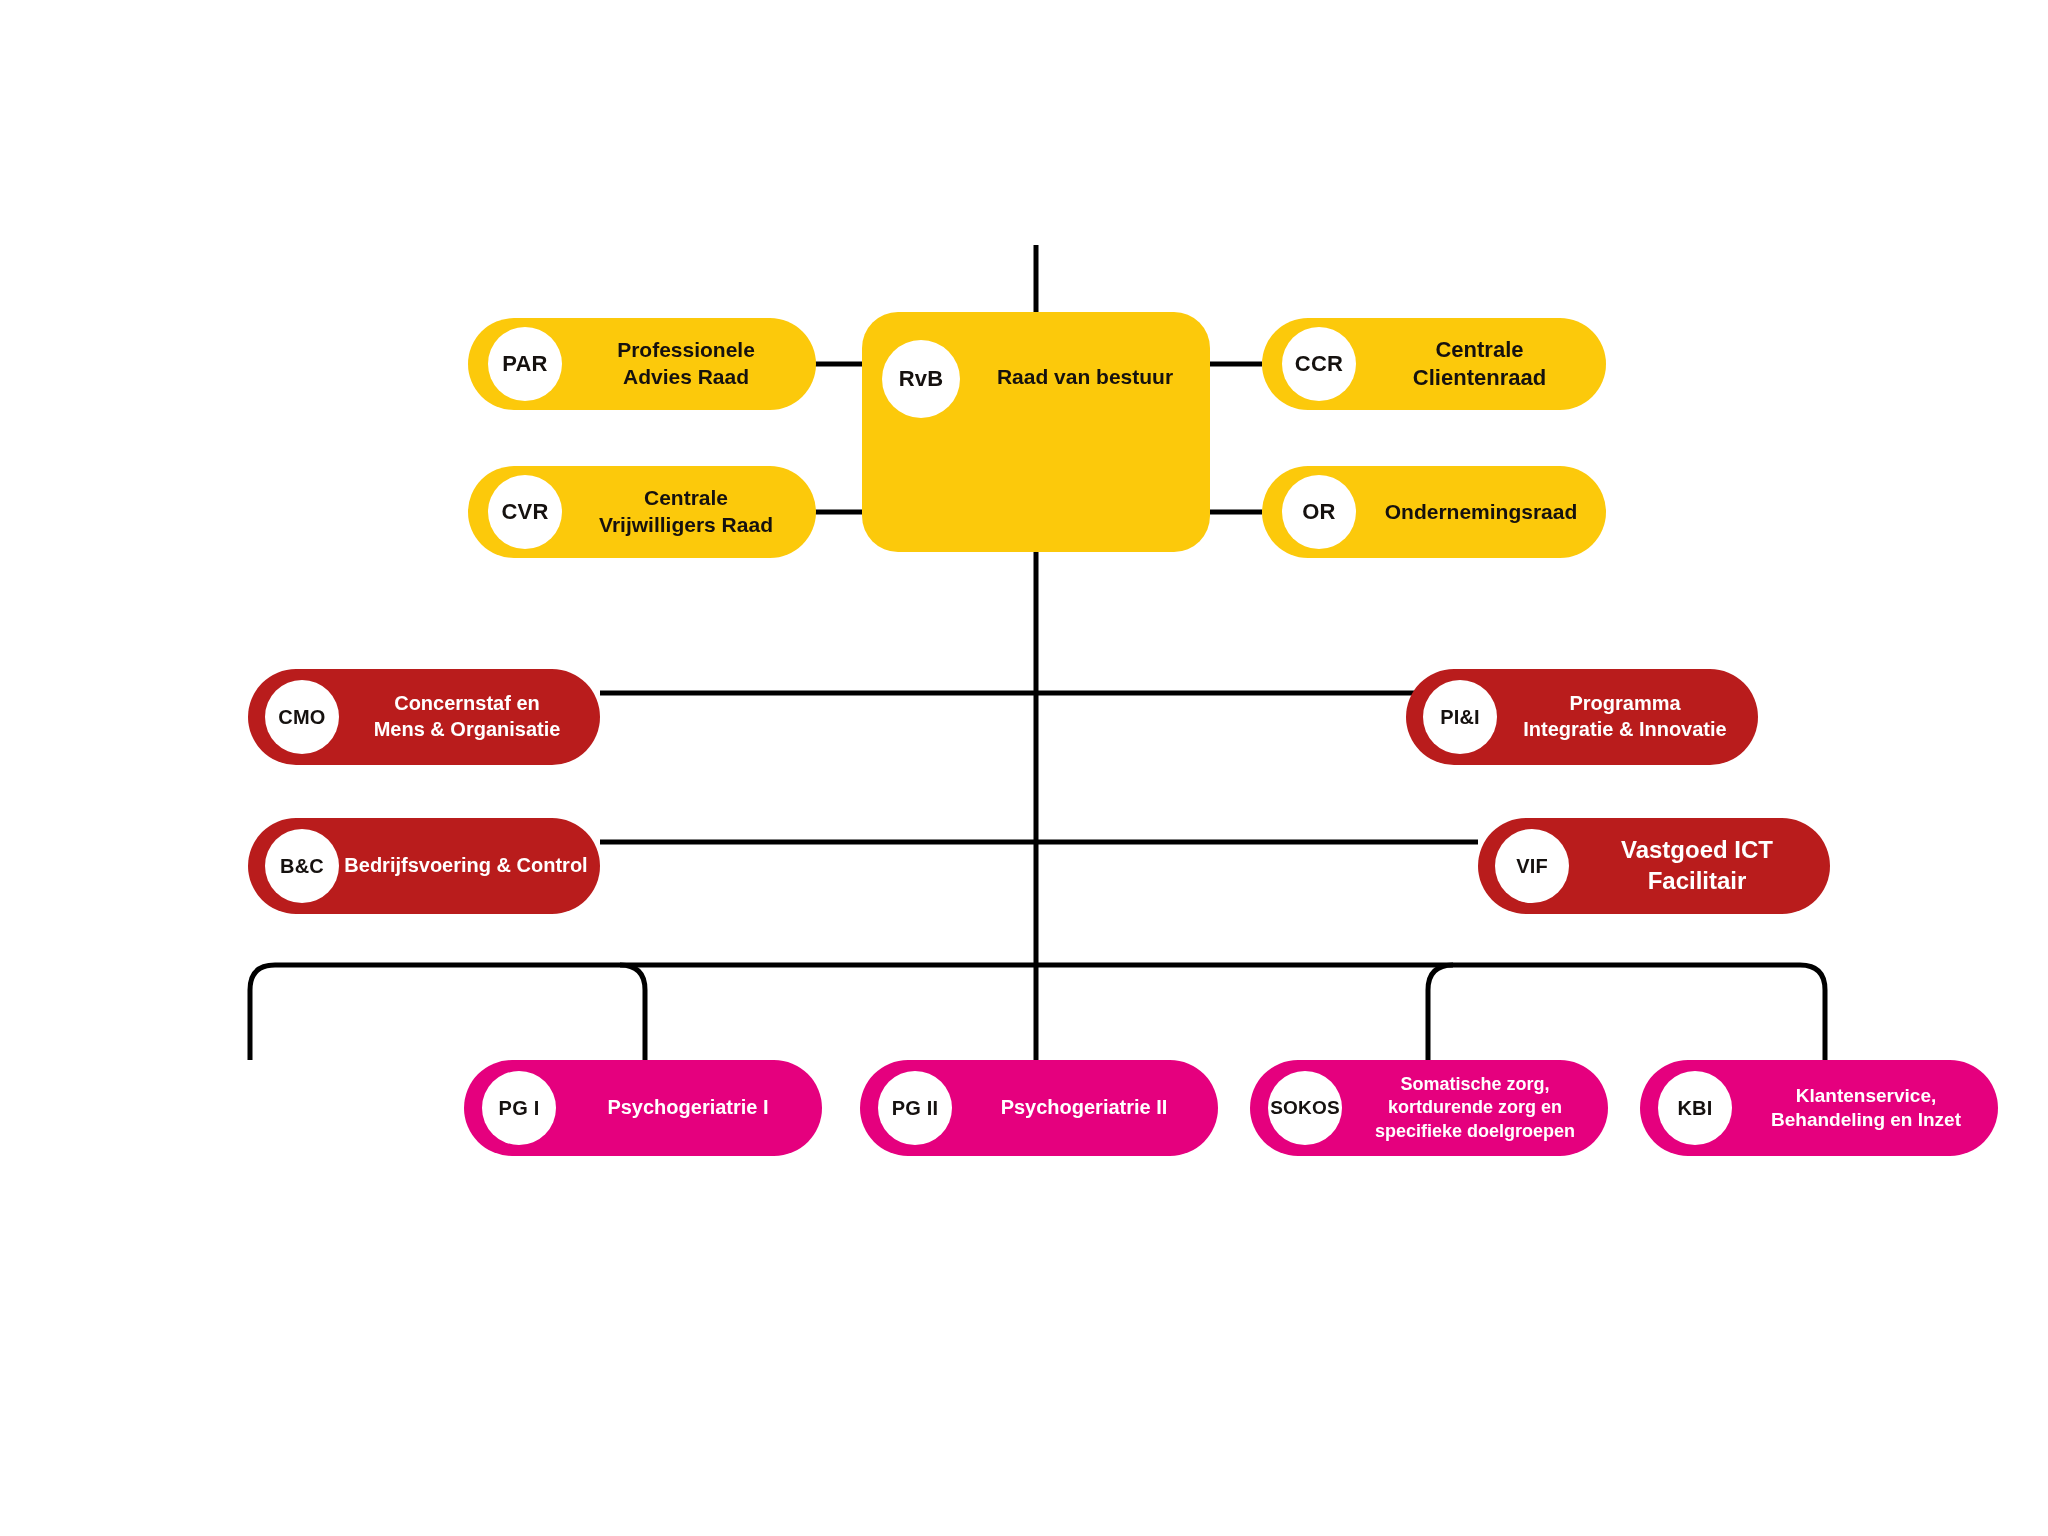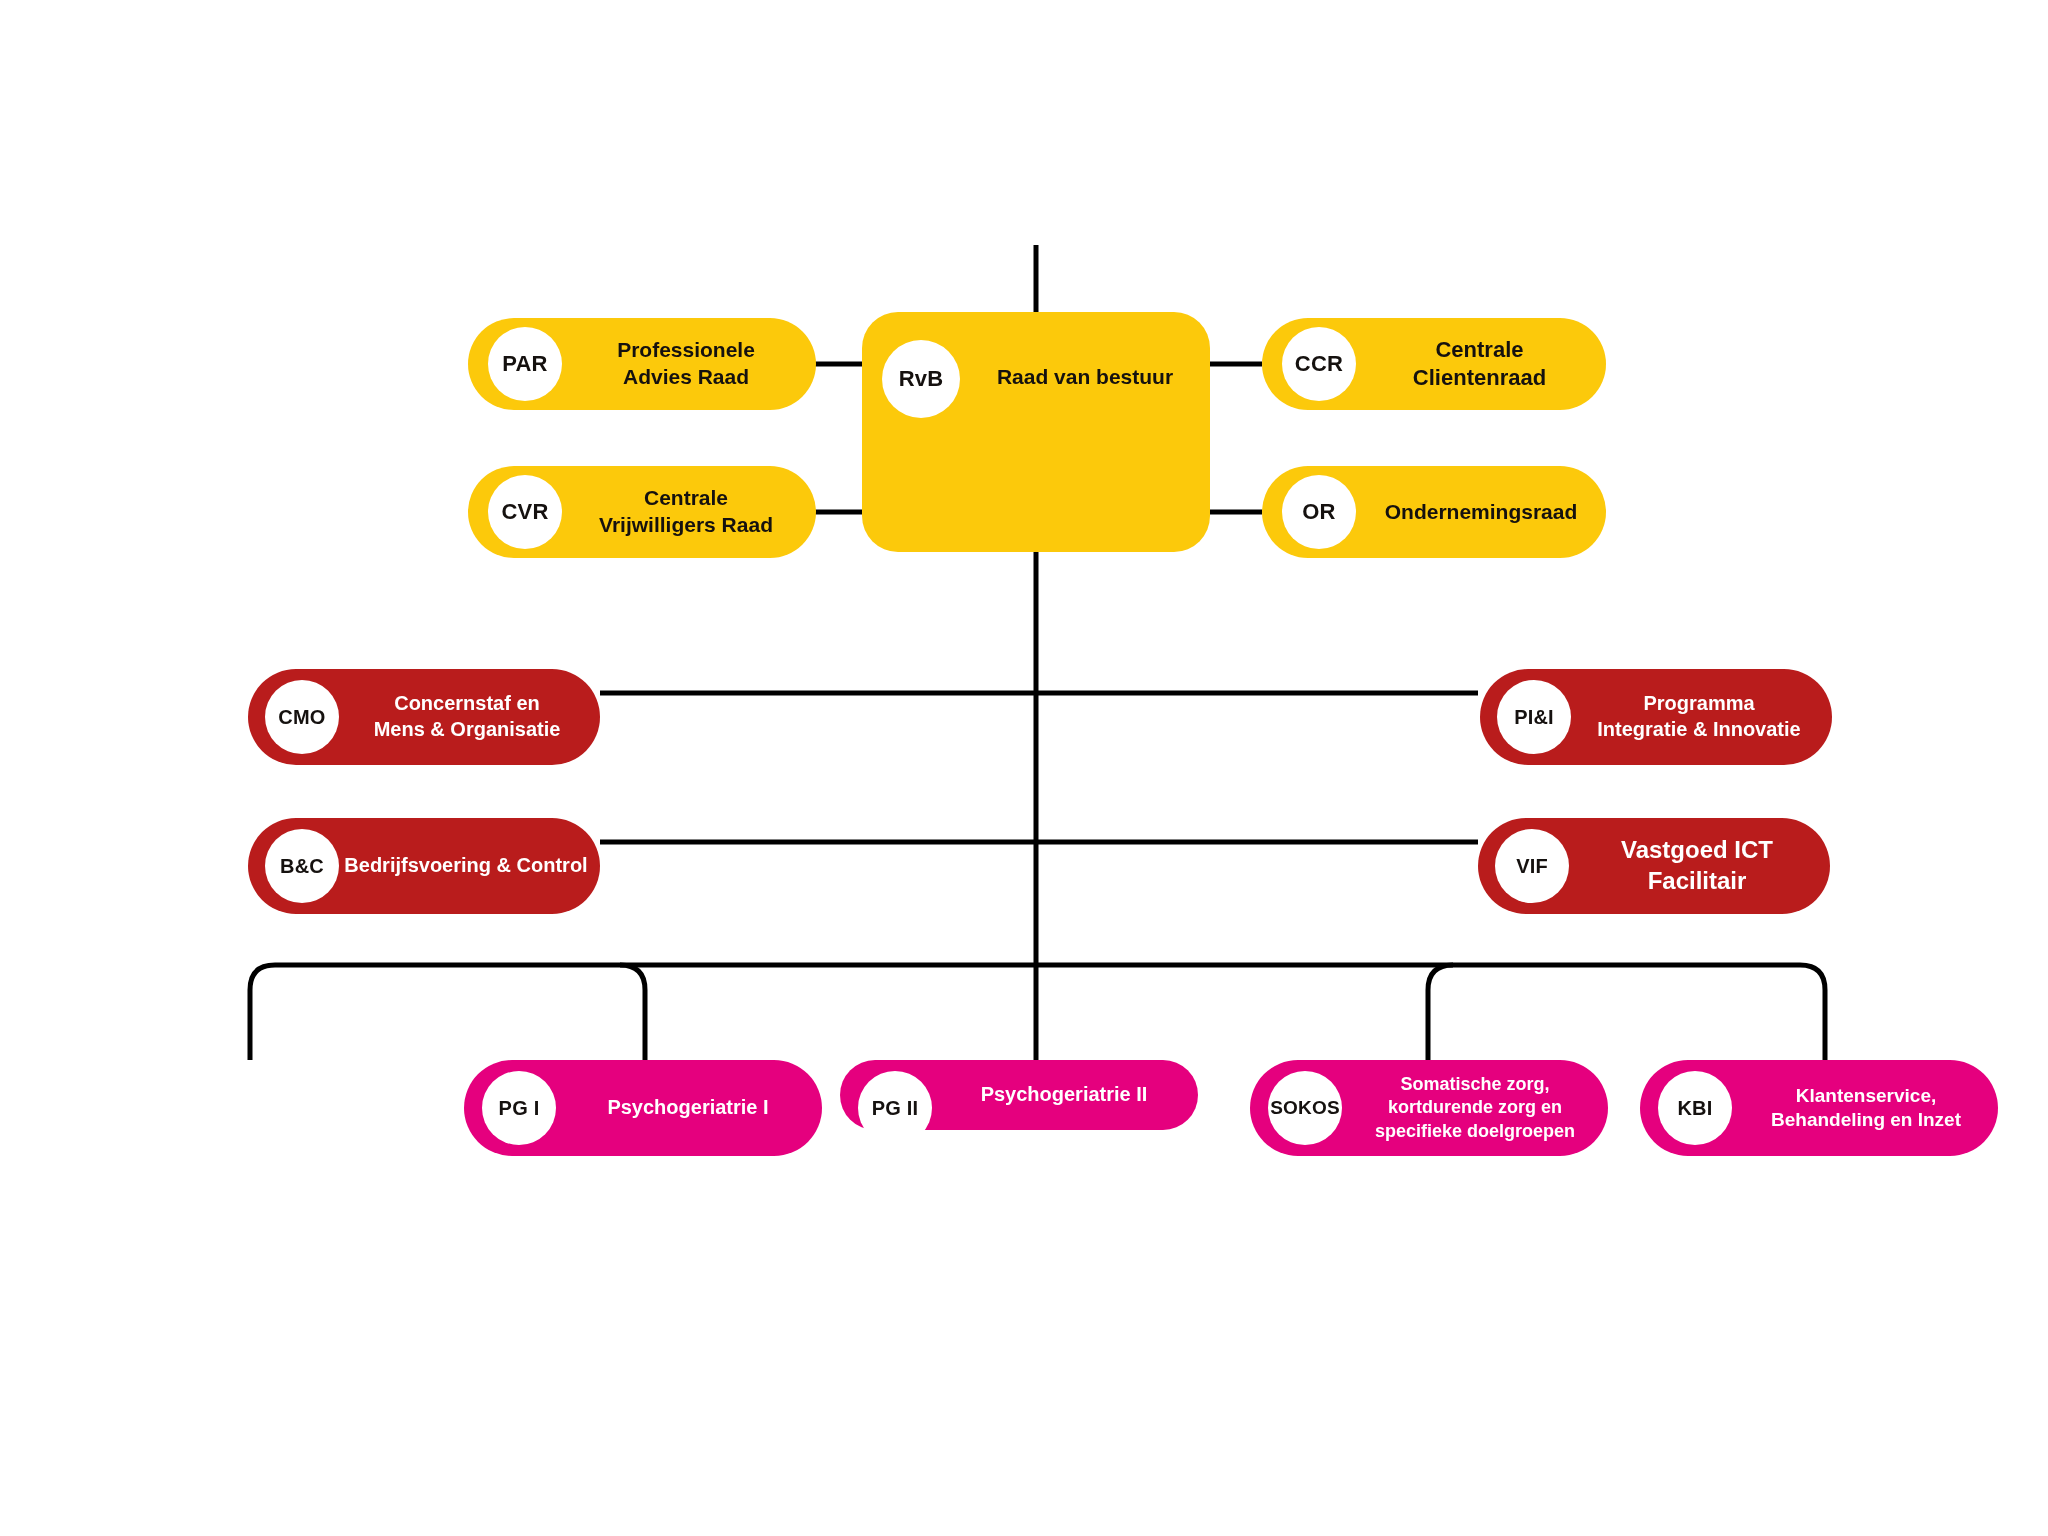--- a/index.html
+++ b/index.html
@@ -117,38 +117,38 @@
     <div class="badge" style="left:17px;top:11px;width:74px;height:74px;font-size:20px;">CMO</div>
     <div class="label" style="left:100px;right:14px;top:50%;transform:translateY(-50%);font-size:20px;">Concernstaf en
 Mens &amp; Organisatie</div>
   </div>
 
   <div class="node teal" style="left:248px;top:794px;width:352px;height:96px;">
     <div class="badge" style="left:17px;top:11px;width:74px;height:74px;font-size:20px;">B&amp;C</div>
     <div class="label" style="left:94px;right:10px;top:50%;transform:translateY(-50%);font-size:20px;">Bedrijfsvoering &amp; Control</div>
   </div>
 
-  <div class="node teal" style="left:1480px;top:645px;width:352px;height:96px;">
+  <div class="node teal" style="left:1406px;top:645px;width:352px;height:96px;">
     <div class="badge" style="left:17px;top:11px;width:74px;height:74px;font-size:20px;">PI&amp;I</div>
     <div class="label" style="left:100px;right:14px;top:50%;transform:translateY(-50%);font-size:20px;">Programma
 Integratie &amp; Innovatie</div>
   </div>
 
   <div class="node teal" style="left:1478px;top:794px;width:352px;height:96px;">
     <div class="badge" style="left:17px;top:11px;width:74px;height:74px;font-size:20px;">VIF</div>
     <div class="label" style="left:100px;right:14px;top:50%;transform:translateY(-50%);font-size:24px;">Vastgoed ICT Facilitair</div>
   </div>
 
 
   <div class="node pink" style="left:464px;top:1060px;width:358px;height:96px;">
     <div class="badge" style="left:18px;top:11px;width:74px;height:74px;font-size:20px;">PG I</div>
     <div class="label" style="left:104px;right:14px;top:50%;transform:translateY(-50%);font-size:20px;">Psychogeriatrie I</div>
   </div>
 
-  <div class="node pink" style="left:840px;top:1060px;width:358px;height:70px;">
+  <div class="node pink" style="left:860px;top:1060px;width:358px;height:96px;">
     <div class="badge" style="left:18px;top:11px;width:74px;height:74px;font-size:20px;">PG II</div>
     <div class="label" style="left:104px;right:14px;top:50%;transform:translateY(-50%);font-size:20px;">Psychogeriatrie II</div>
   </div>
 
   <div class="node pink" style="left:1250px;top:1060px;width:358px;height:96px;">
     <div class="badge" style="left:18px;top:11px;width:74px;height:74px;font-size:19px;">SOKOS</div>
     <div class="label" style="left:102px;right:10px;top:50%;transform:translateY(-50%);font-size:18px;line-height:1.3;">Somatische zorg,
 kortdurende zorg en
 specifieke doelgroepen</div>
   </div>

